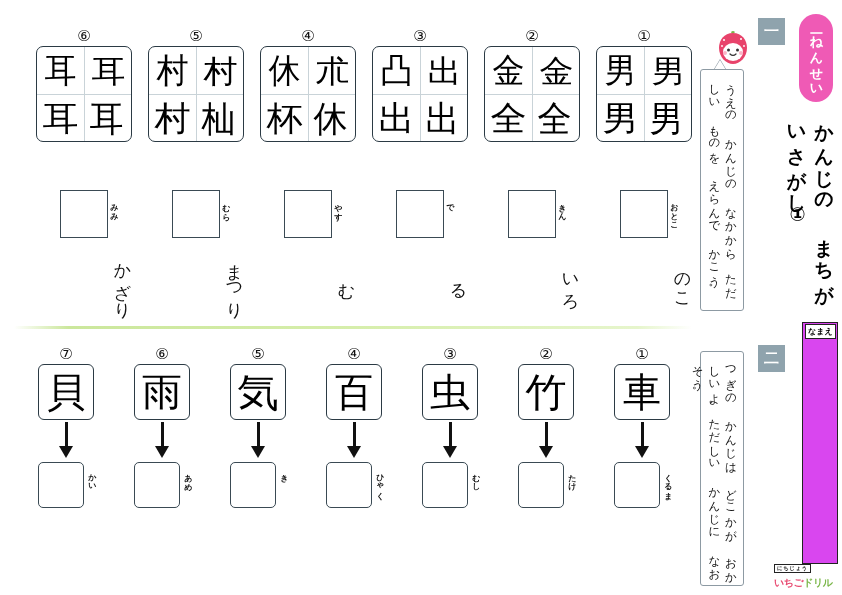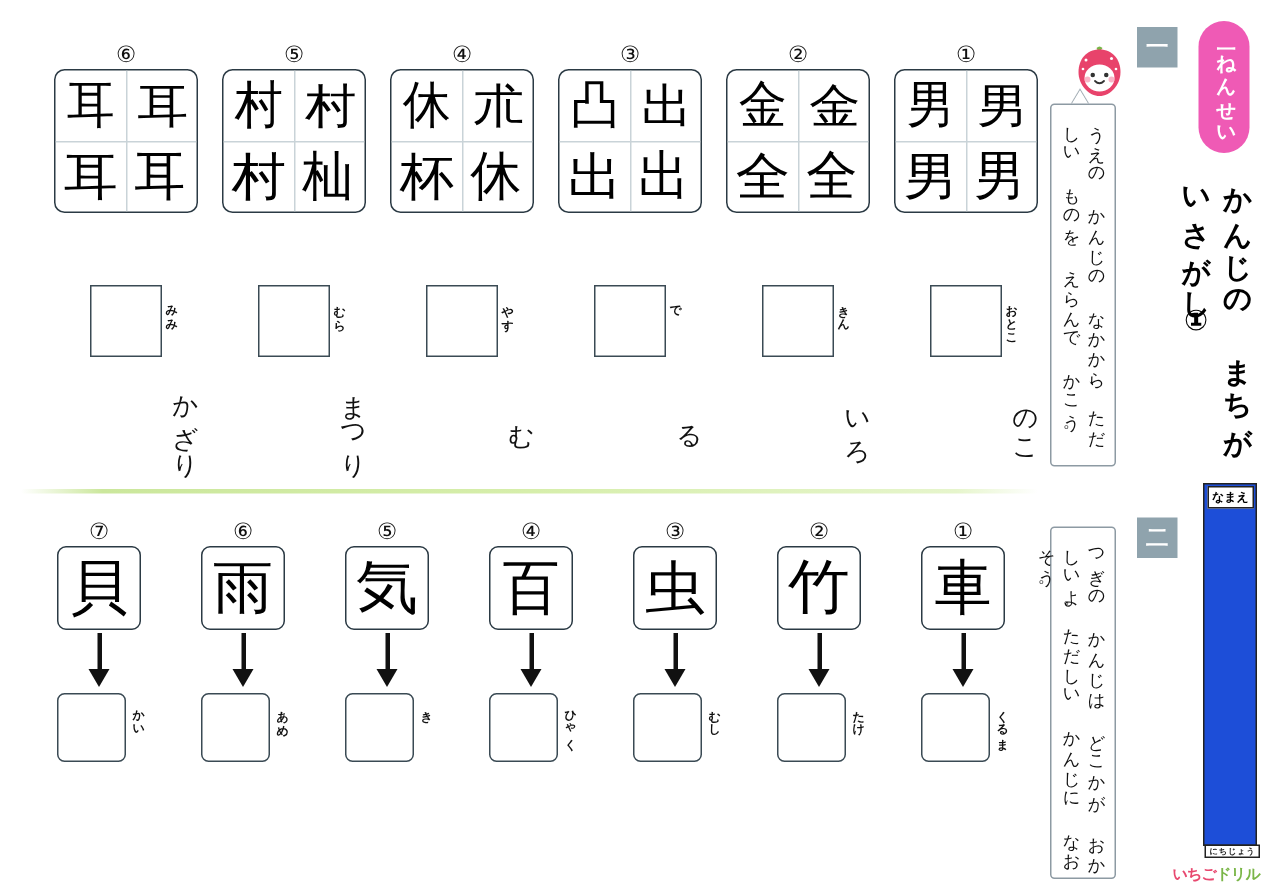--- a/index.html
+++ b/index.html
@@ -53,39 +53,38 @@
     color: #000;
     line-height: 1.45;
     letter-spacing: 1px;
   }
 
   .name-box {
     position: absolute;
     right: 4px; top: 322px;
     width: 36px; height: 242px;
     border: 1.4px solid #222;
-    background: #1d4ed8;
+    background: #d946ef;
   }
   .name-box-label {
     position: absolute;
     left: 2px; top: 1px;
     font-size: 8px;
     font-weight: bold;
     border: 1.2px solid #222;
     background: #fff;
     padding: 1px 2px;
     letter-spacing: 0px;
   }
 
   .brand {
     position: absolute;
     right: 2px; bottom: 5px;
     width: 66px;
-    text-align: right;
-    font-family: Liberation Serif, serif;
+    text-align: left;
   }
   .brand-top {
     font-size: 5.5px;
     font-weight: bold;
     border: 1px solid #222;
     display: inline-block;
     padding: 0 2px;
     color: #222;
     letter-spacing: 0.5px;
   }

